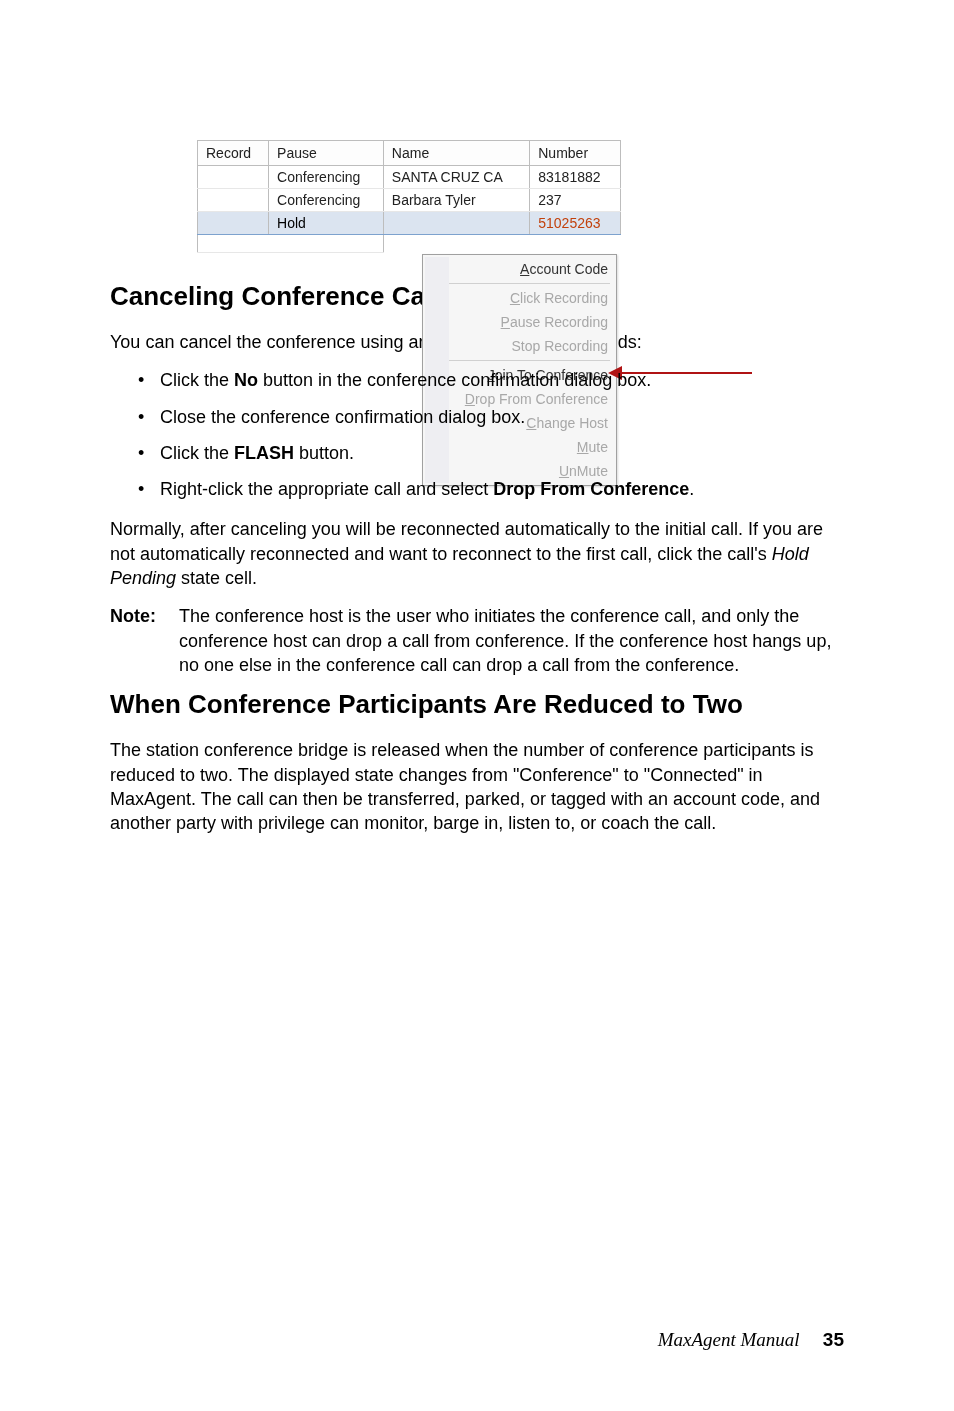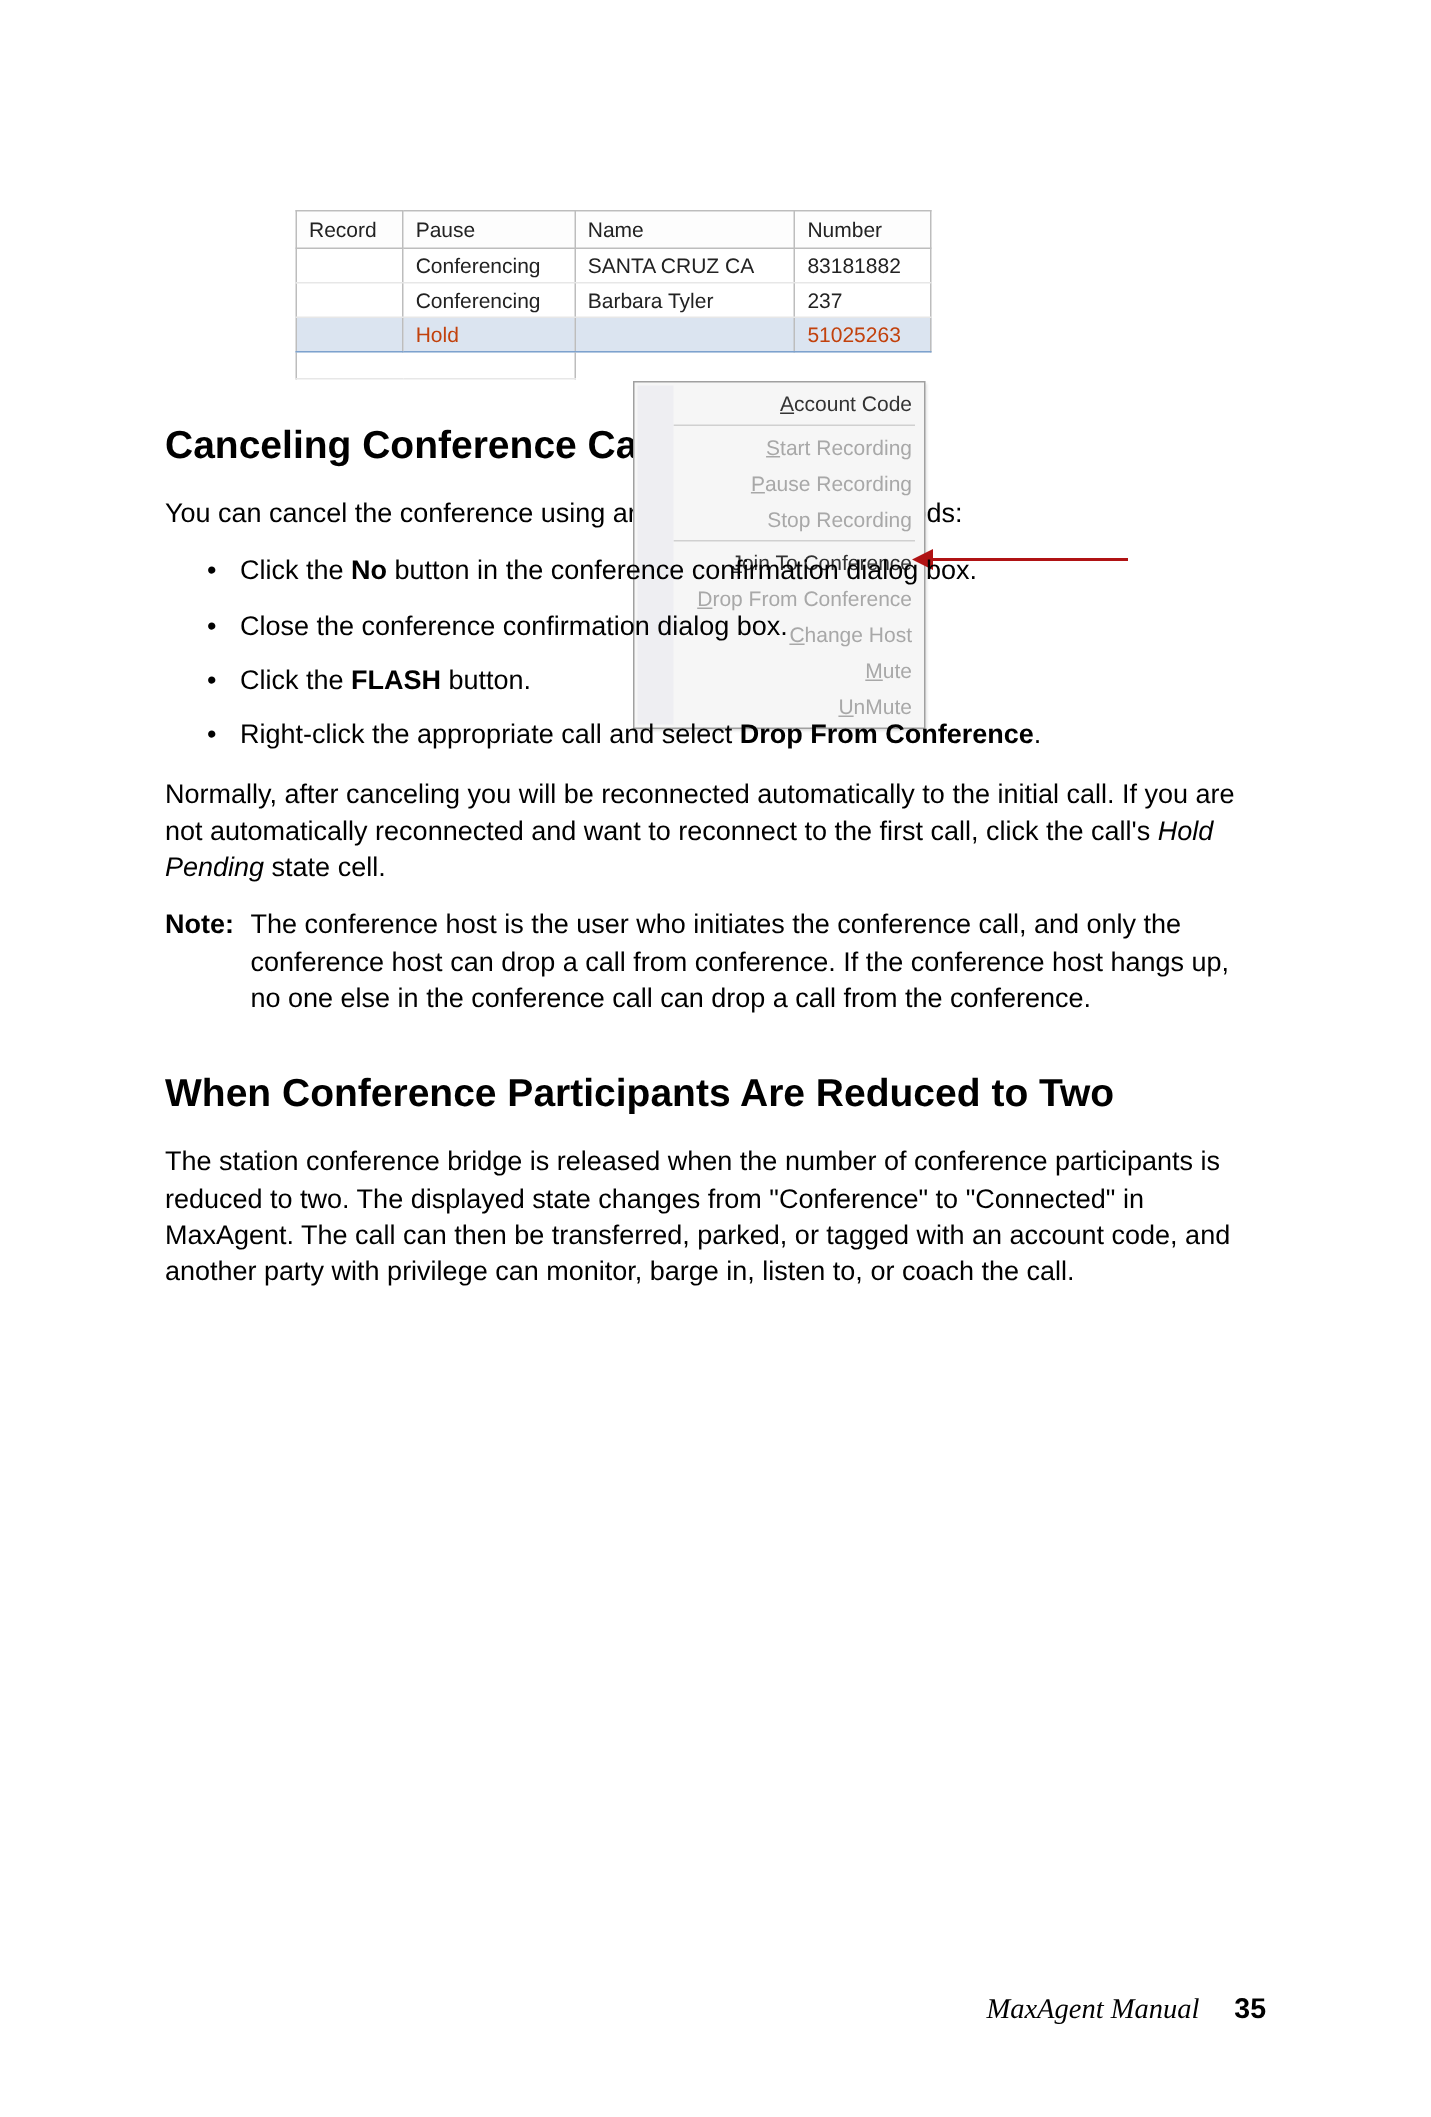--- a/index.html
+++ b/index.html
@@ -36,21 +36,21 @@
       border: 1px solid #e7e7e7;
       border-left: 1px solid #bdbdbd;
       border-right: 1px solid #bdbdbd;
       padding: 3px 8px;
       background: #fff;
     }
     .hold-row td {
       background: #dbe4f0;
       border-top: 1px solid #7da2ce;
       border-bottom: 1px solid #7da2ce;
-      color: #c2410c;
+      color: #000000;
     }
     .hold-row td.number-cell { color:#c2410c; }
     .empty-row td { height: 18px; }
     .context-menu {
       position: absolute;
       left: 225px;
       top: 114px;
       background: #f6f6f6;
       border: 1px solid #a0a0a0;
       width: 195px;
@@ -117,24 +117,24 @@
     }
     ul.bullets li::before {
       content: "•";
       position: absolute;
       left: 0;
       top: 0;
       font-size: 18px;
     }
     .note-block {
       display: flex;
-      gap: 11px;
+      gap: 23px;
       font-size: 18px;
       line-height: 1.35;
-      margin-bottom: 36px;
+      margin-bottom: 12px;
     }
     .note-label { font-weight: bold; flex: 0 0 auto; }
     .note-text { flex: 1 1 auto; }
     b { font-weight: bold; }
     em.italic { font-style: italic; }
     .footer {
       position: absolute;
       right: 110px;
       bottom: 60px;
       font-size: 19px;
@@ -177,21 +177,21 @@
       </tr>
       <tr class="empty-row">
         <td colspan="2"></td>
       </tr>
     </tbody>
   </table>
 
   <div class="context-menu">
     <div class="menu-item underline-first">Account Code</div>
     <div class="menu-sep"></div>
-    <div class="menu-item disabled underline-first">Start Recording</div>
+    <div class="menu-item disabled underline-first">Click Recording</div>
     <div class="menu-item disabled underline-first">Pause Recording</div>
     <div class="menu-item disabled">Stop Recording</div>
     <div class="menu-sep"></div>
     <div class="menu-item underline-first">Join To Conference</div>
     <div class="menu-item disabled underline-first">Drop From Conference</div>
     <div class="menu-item disabled underline-first">Change Host</div>
     <div class="menu-item disabled underline-first">Mute</div>
     <div class="menu-item disabled underline-first">UnMute</div>
   </div>
 

